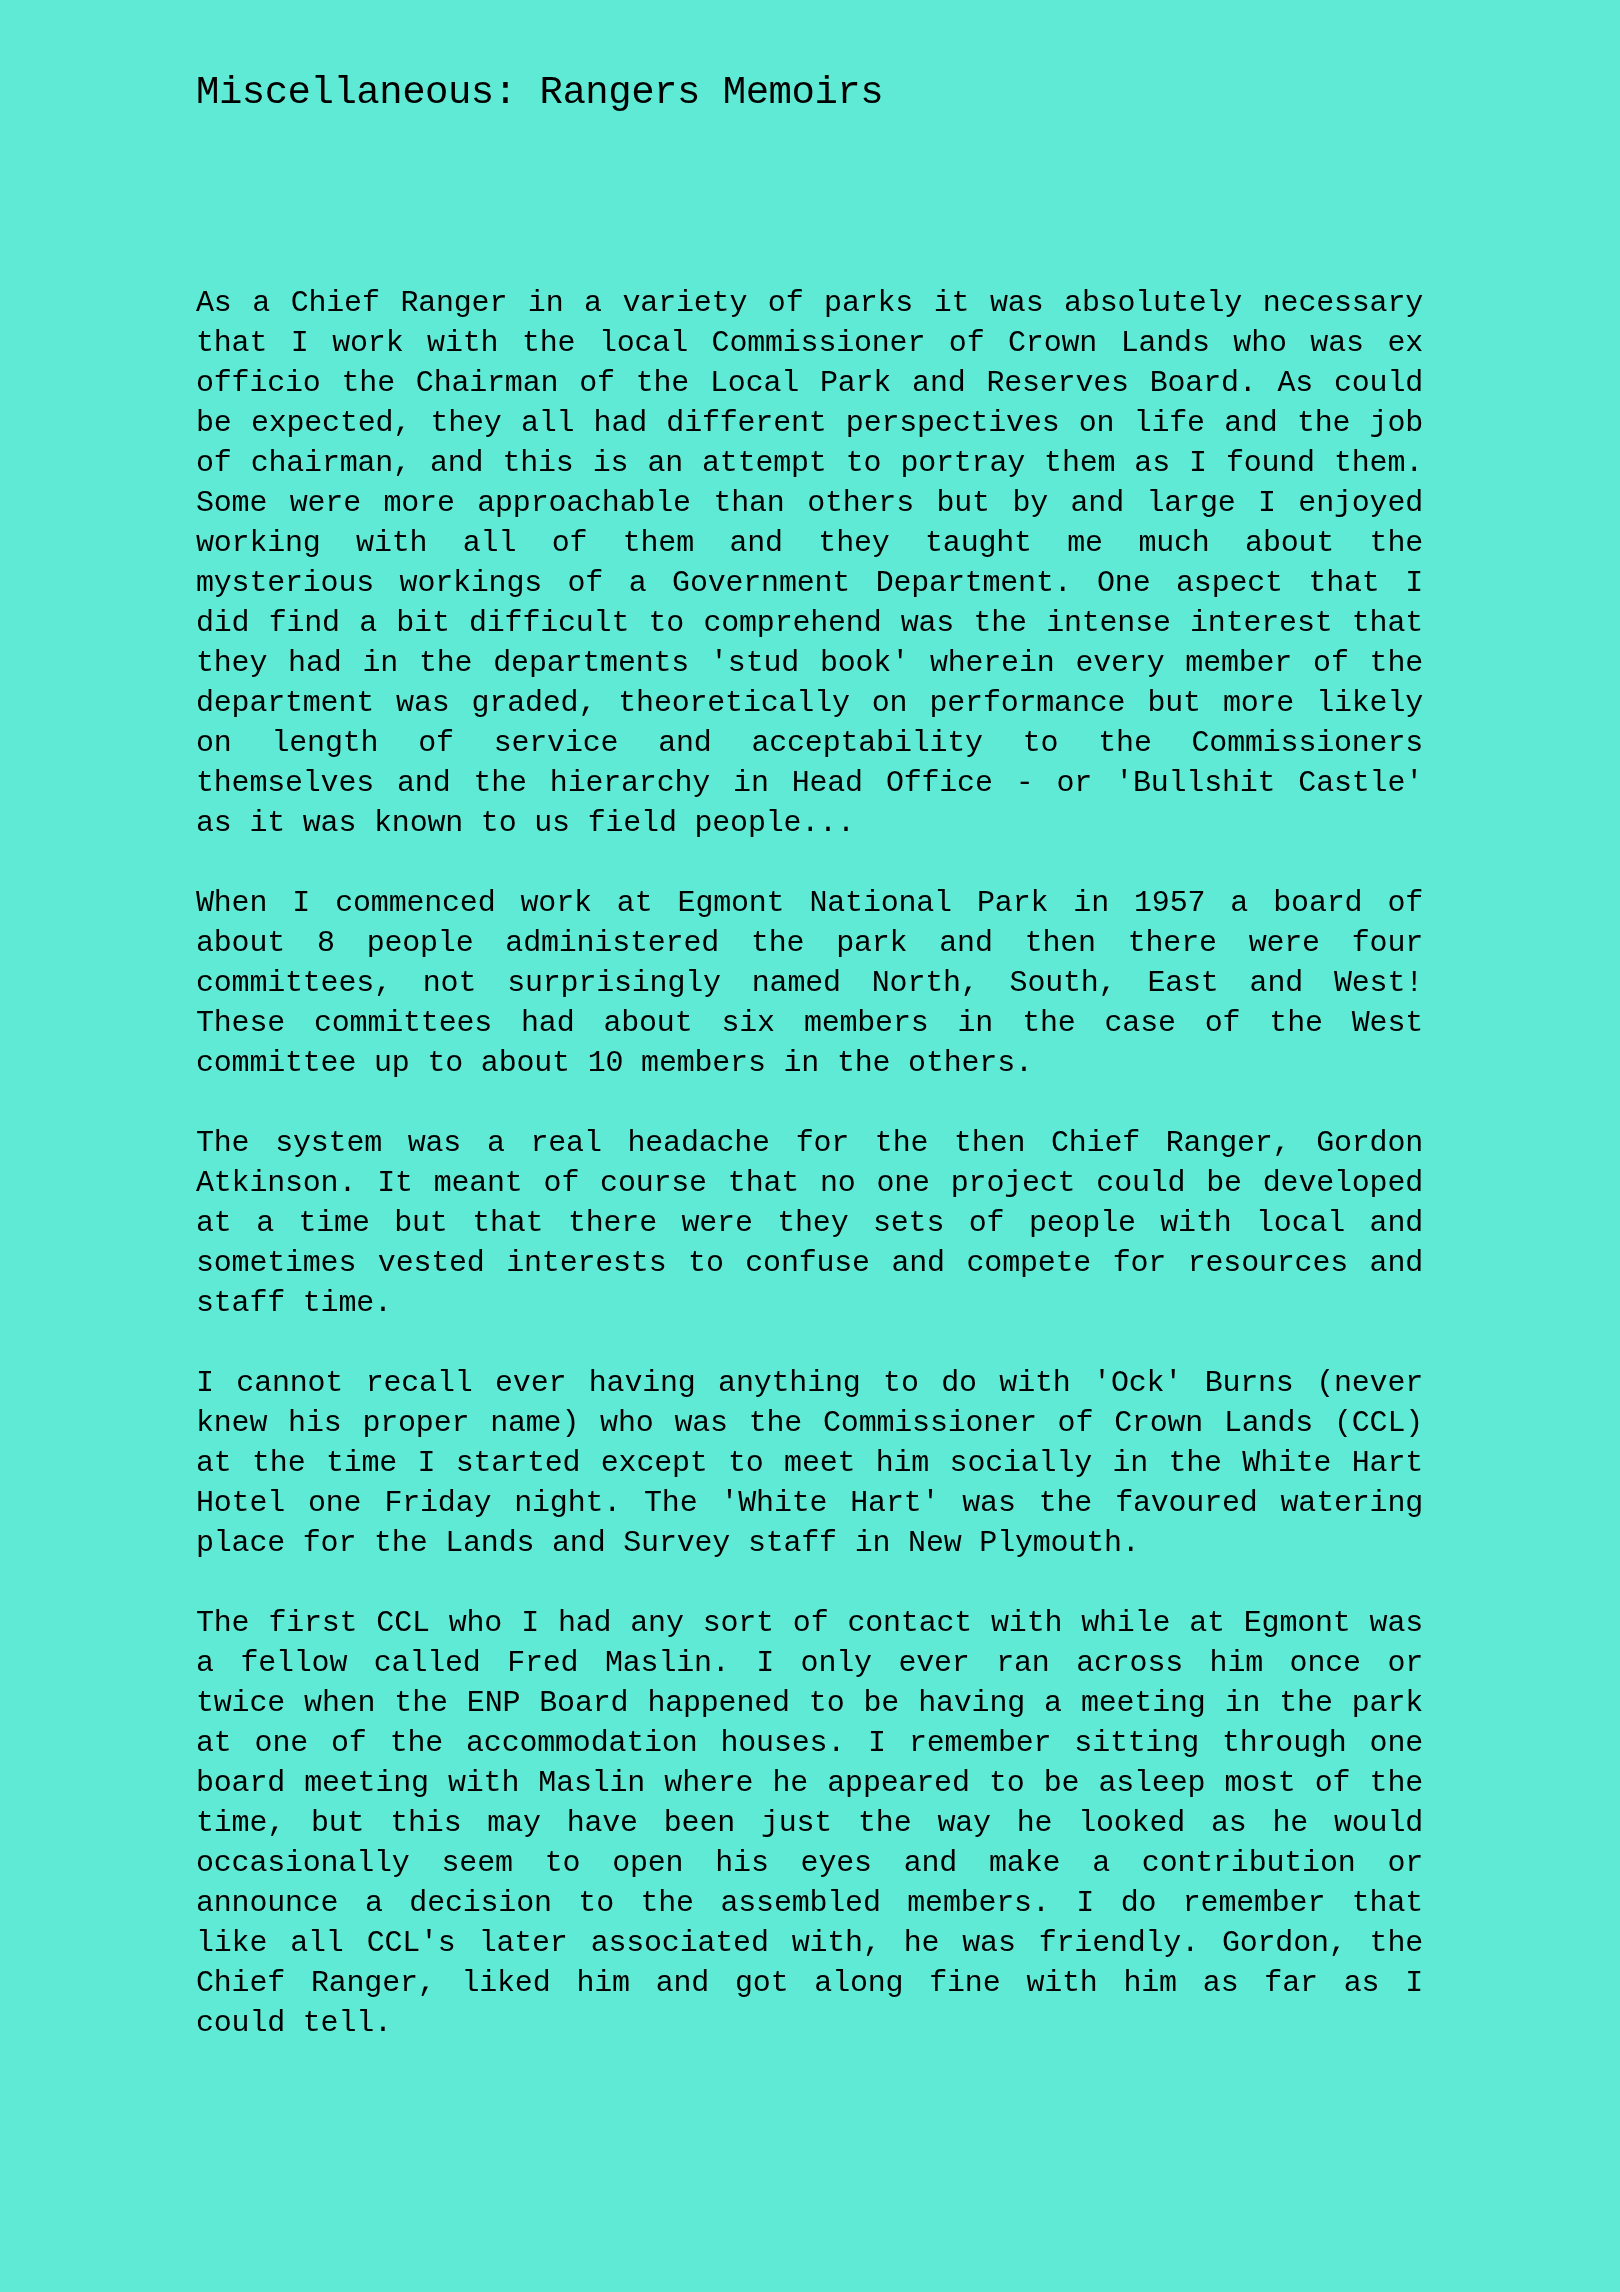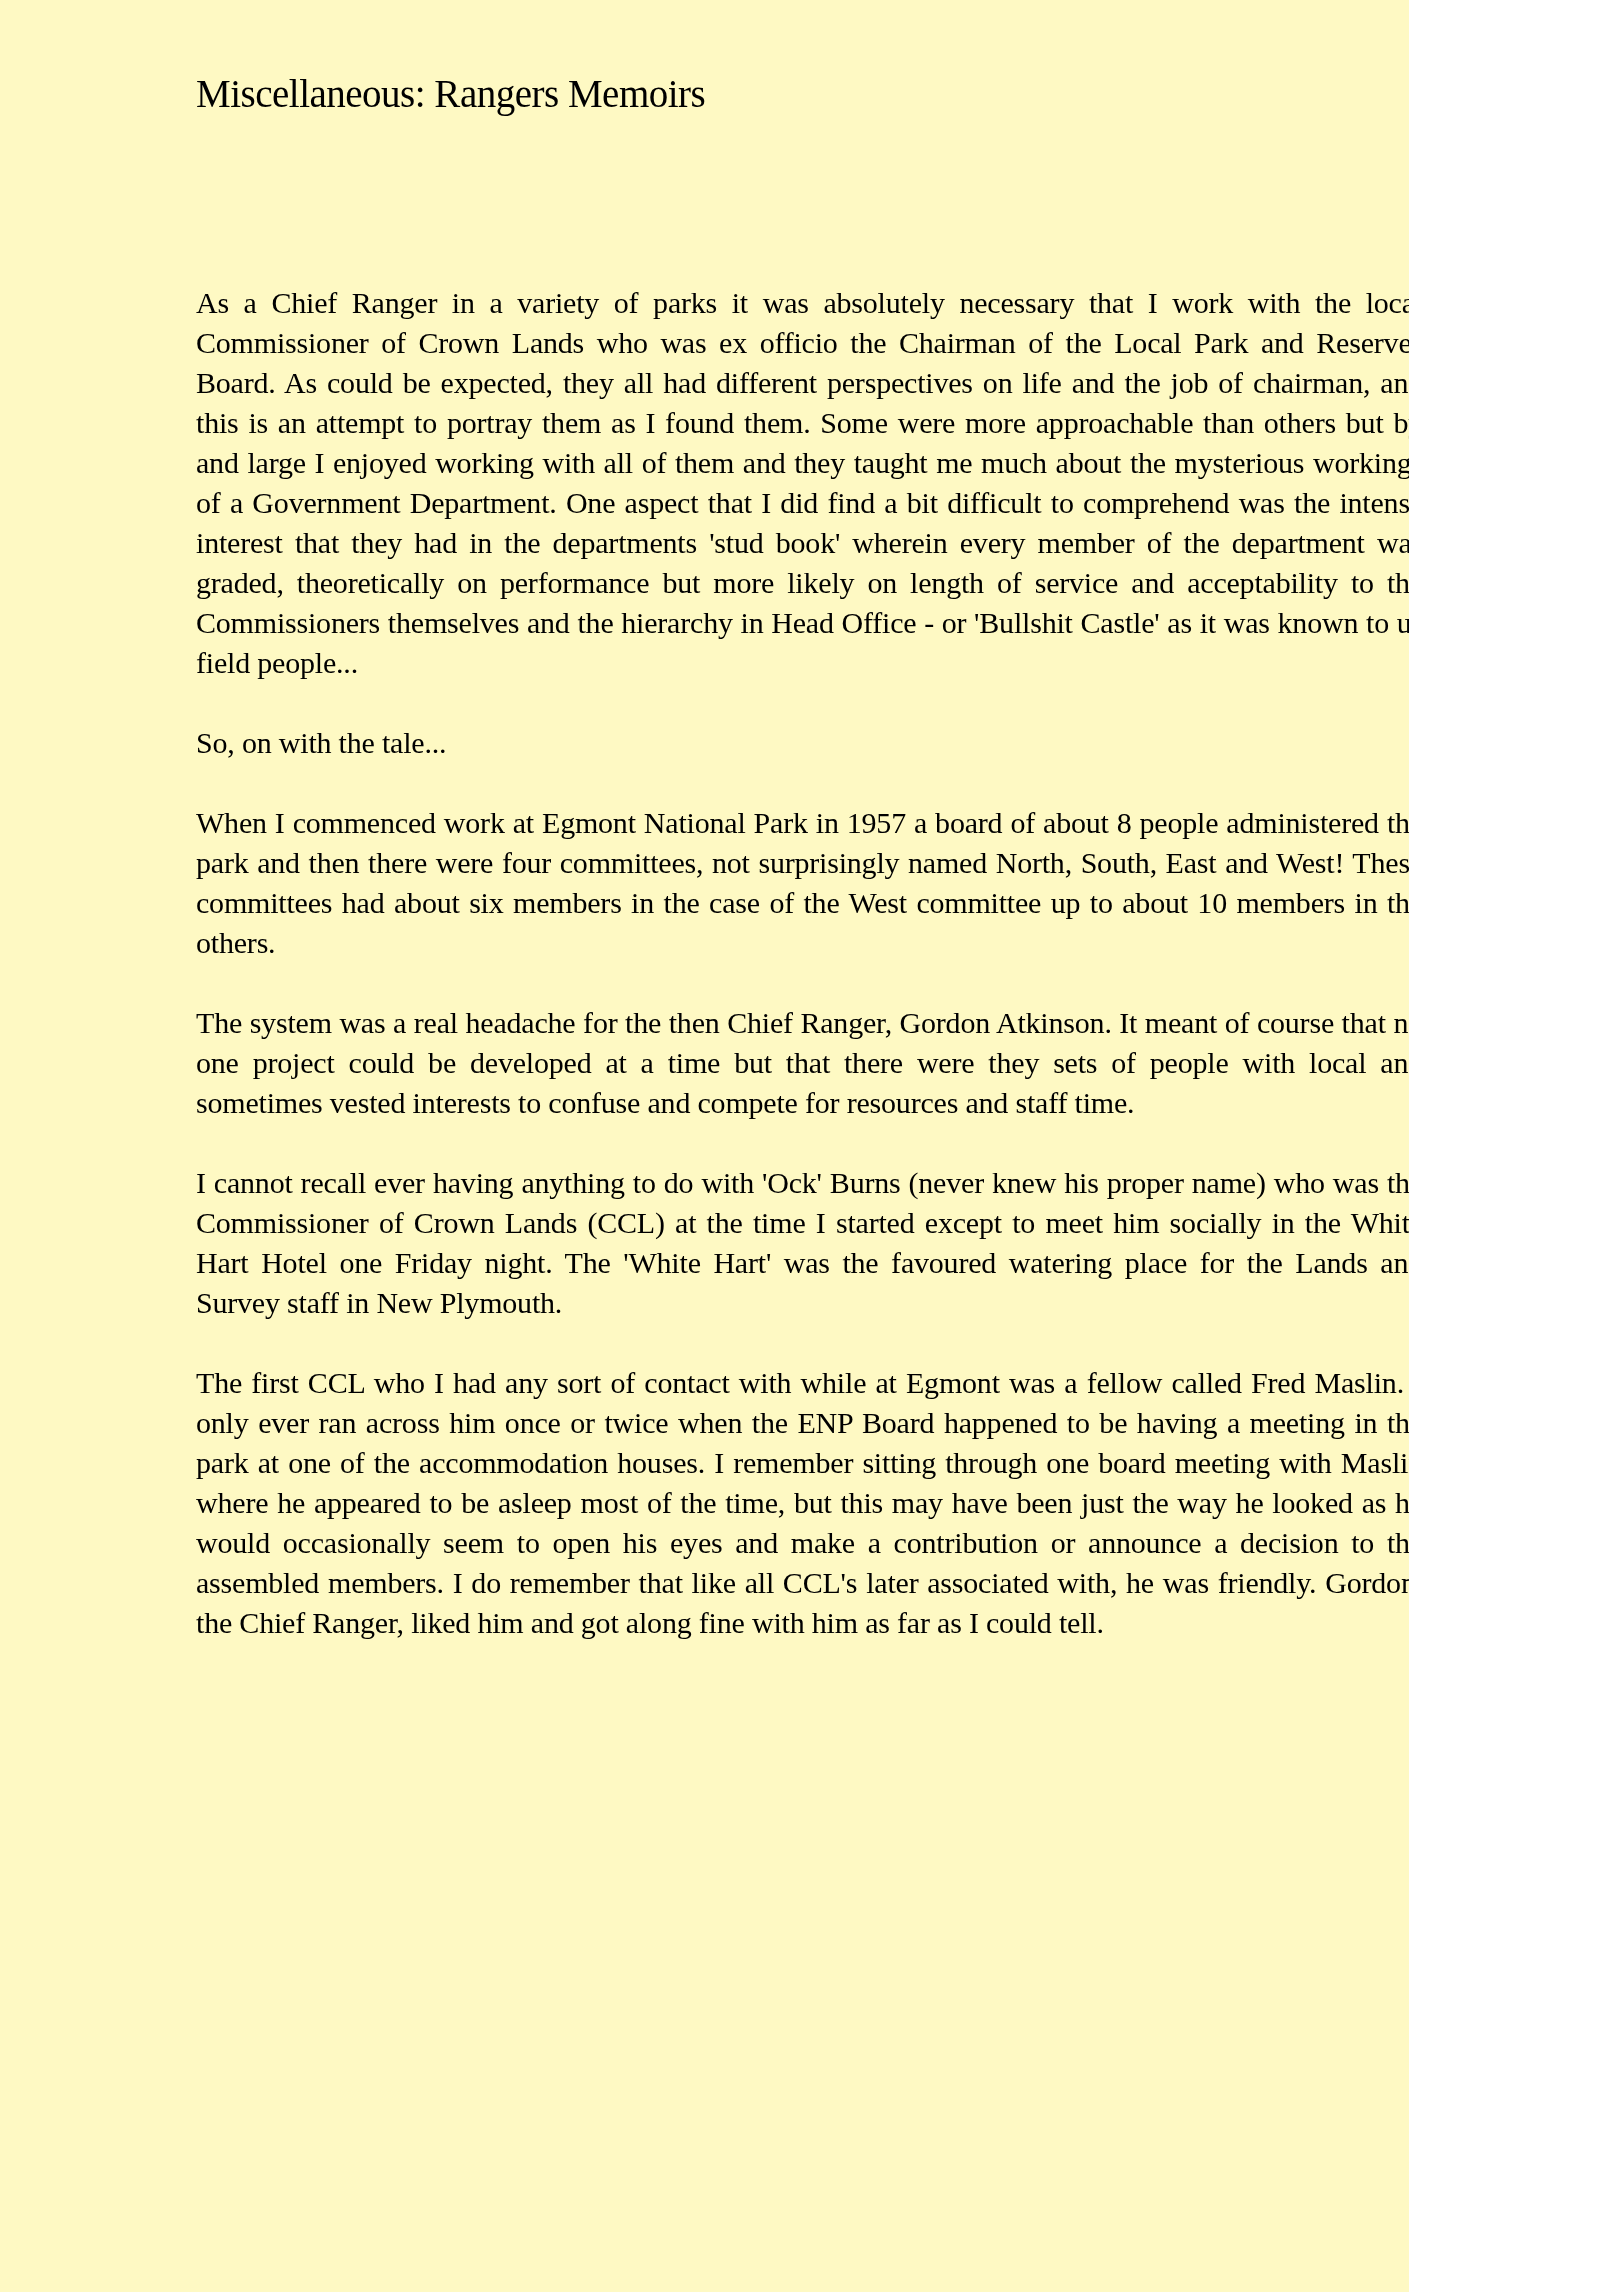--- a/index.html
+++ b/index.html
@@ -2,24 +2,24 @@
 <html><head>
 <meta charset="utf-8">
 <style>
   html, body {
     margin: 0;
     padding: 0;
     background: #ffffff;
   }
   .page {
     position: relative;
-    width: 1409px;
+    width: 1620px;
     height: 2293px;
-    background: #fef9c3;
-    font-family: Liberation Serif, serif;
+    background: #5eead4;
+    font-family: Liberation Mono, monospace;
     color: #000000;
     overflow: hidden;
   }
   .doc-title {
     position: absolute;
     left: 196px;
     top: 71px;
     font-size: 39px;
     letter-spacing: -0.5px;
     white-space: nowrap;
@@ -58,21 +58,20 @@
 </head>
 <body>
 
 <div class="page">
 
   <div class="doc-title">Miscellaneous: Rangers Memoirs</div>
 
 
   <div class="body-text">
     <p>As a Chief Ranger in a variety of parks it was absolutely necessary that I work with the local Commissioner of Crown Lands who was ex officio the Chairman of the Local Park and Reserves Board. As could be expected, they all had different perspectives on life and the job of chairman, and this is an attempt to portray them as I found them. Some were more approachable than others but by and large I enjoyed working with all of them and they taught me much about the mysterious workings of a Government Department. One aspect that I did find a bit difficult to comprehend was the intense interest that they had in the departments 'stud book' wherein every member of the department was graded, theoretically on performance but more likely on length of service and acceptability to the Commissioners themselves and the hierarchy in Head Office - or 'Bullshit Castle' as it was known to us field people...</p>
-    <p>So, on with the tale...</p>
     <p>When I commenced work at Egmont National Park in 1957 a board of about 8 people administered the park and then there were four committees, not surprisingly named North, South, East and West! These committees had about six members in the case of the West committee up to about 10 members in the others.</p>
     <p>The system was a real headache for the then Chief Ranger, Gordon Atkinson. It meant of course that no one project could be developed at a time but that there were they sets of people with local and sometimes vested interests to confuse and compete for resources and staff time.</p>
     <p>I cannot recall ever having anything to do with 'Ock' Burns (never knew his proper name) who was the Commissioner of Crown Lands (CCL) at the time I started except to meet him socially in the White Hart Hotel one Friday night. The 'White Hart' was the favoured watering place for the Lands and Survey staff in New Plymouth.</p>
     <p>The first CCL who I had any sort of contact with while at Egmont was a fellow called Fred Maslin. I only ever ran across him once or twice when the ENP Board happened to be having a meeting in the park at one of the accommodation houses. I remember sitting through one board meeting with Maslin where he appeared to be asleep most of the time, but this may have been just the way he looked as he would occasionally seem to open his eyes and make a contribution or announce a decision to the assembled members. I do remember that like all CCL's later associated with, he was friendly. Gordon, the Chief Ranger, liked him and got along fine with him as far as I could tell.</p>
   </div>
 
 
 </div>
 
 

